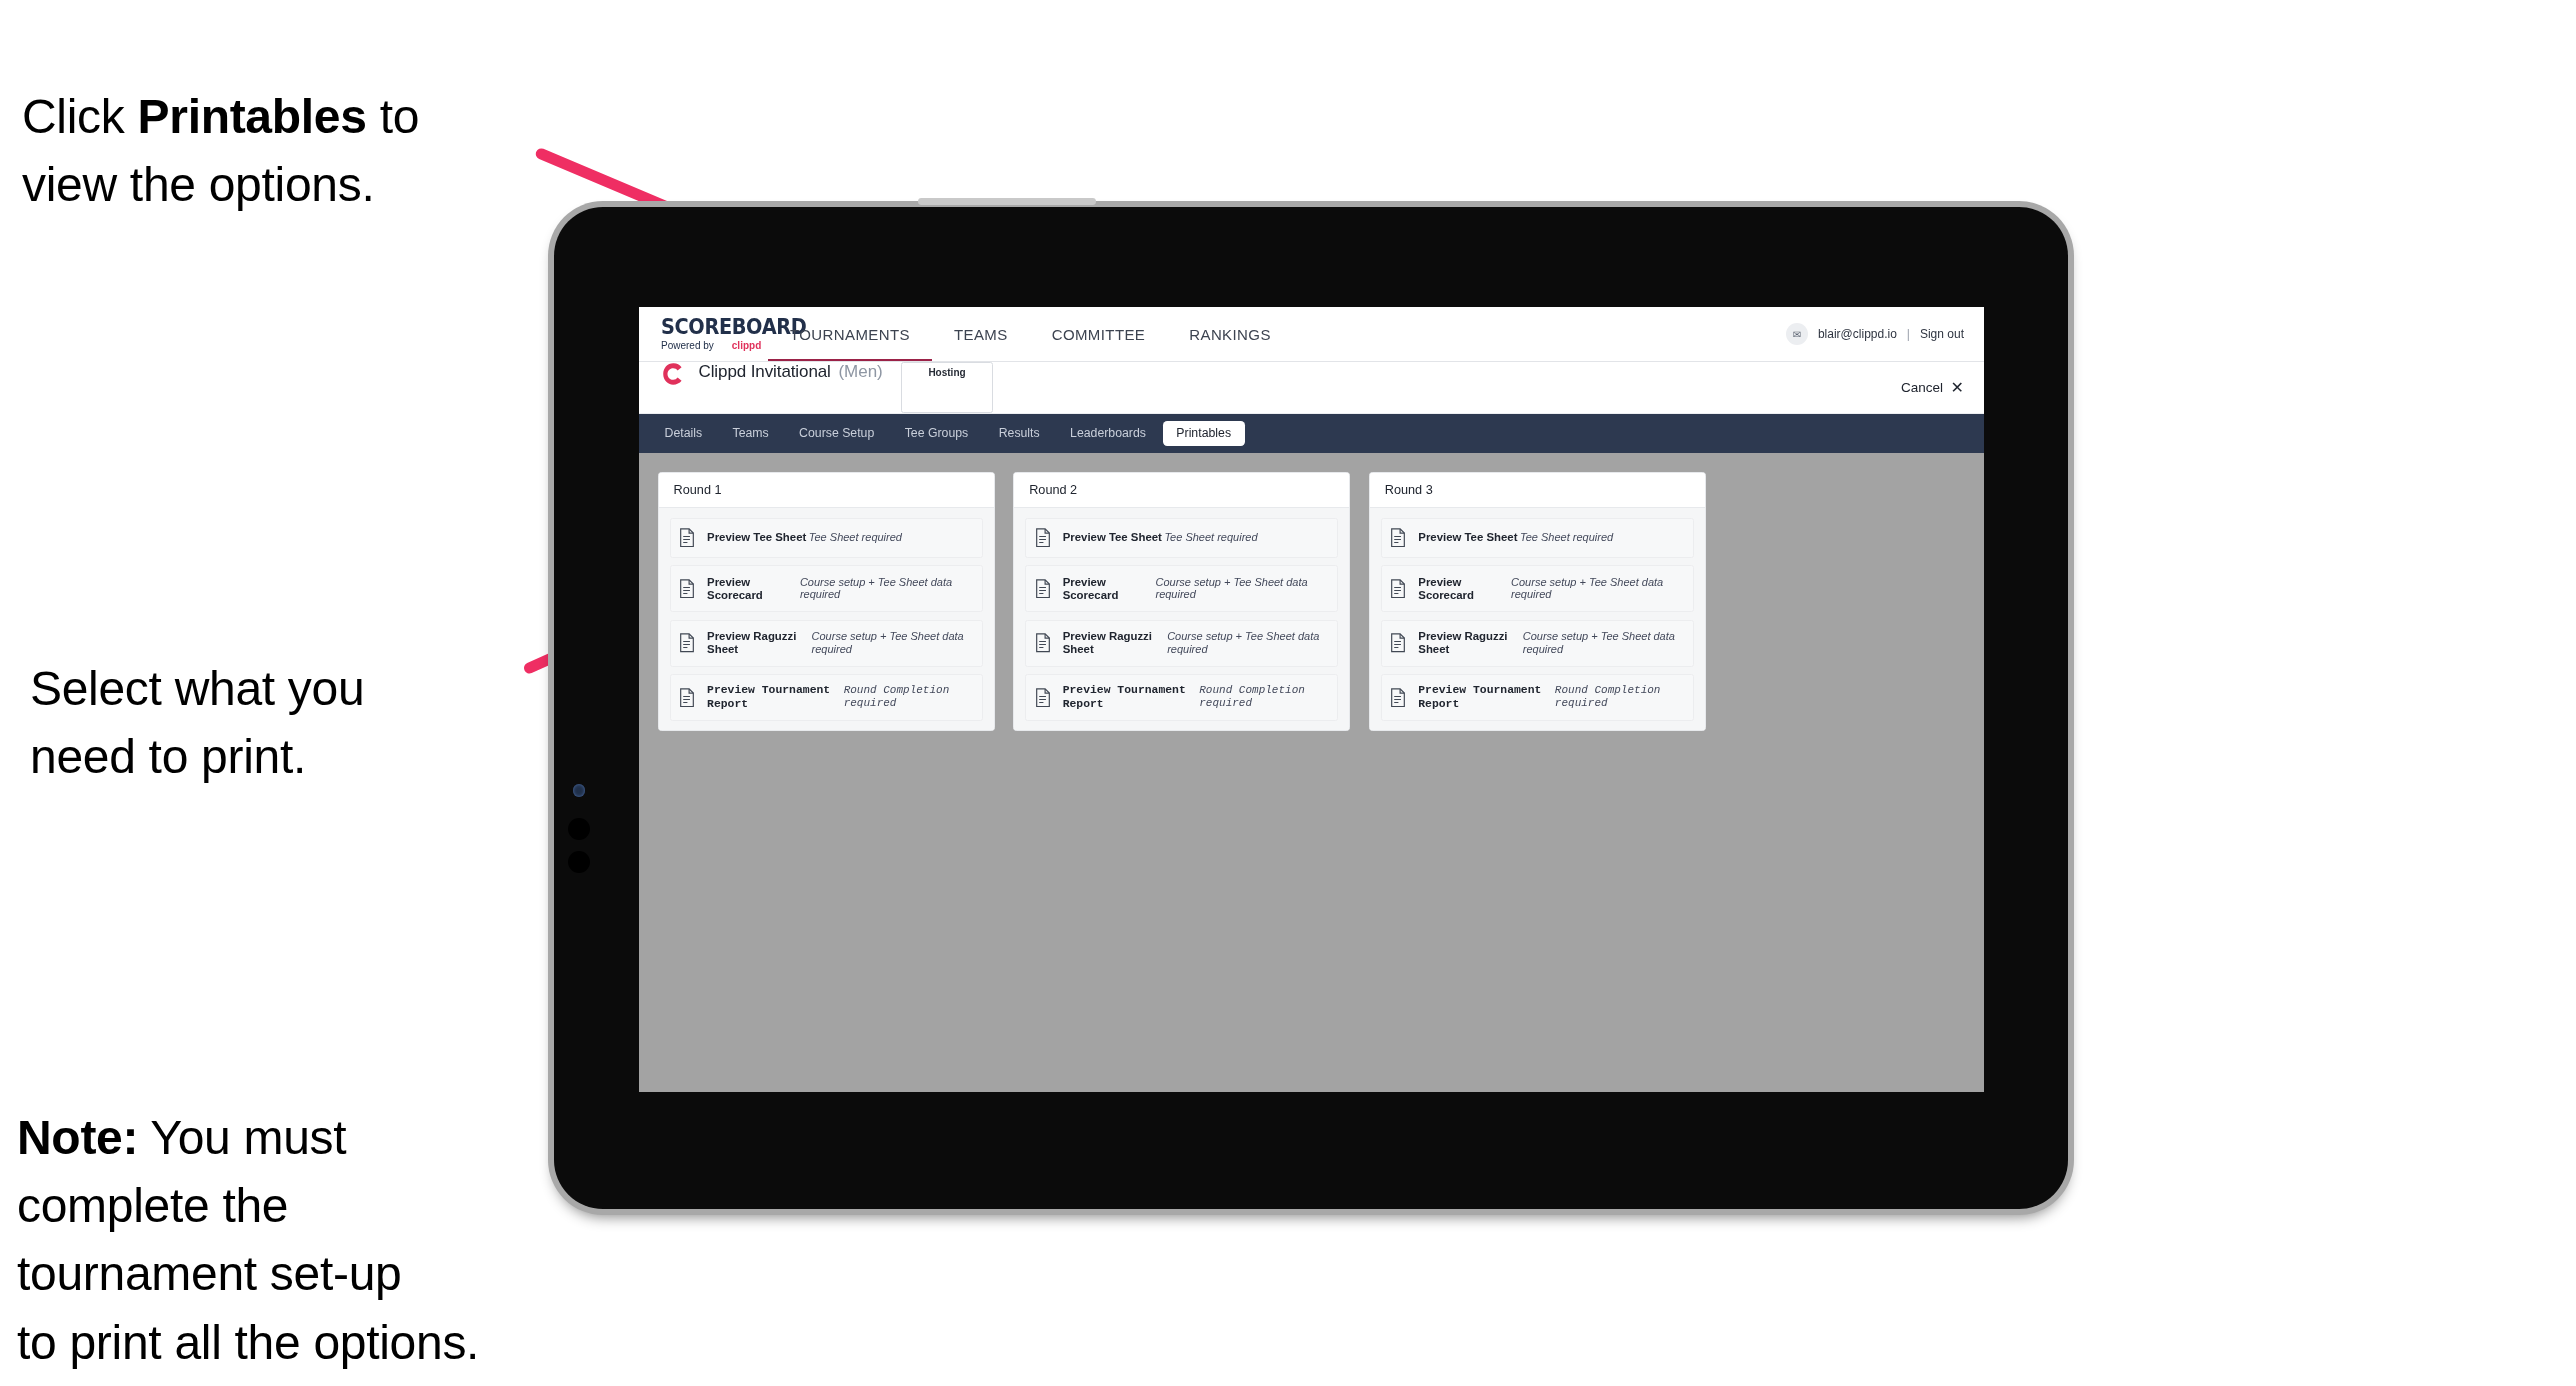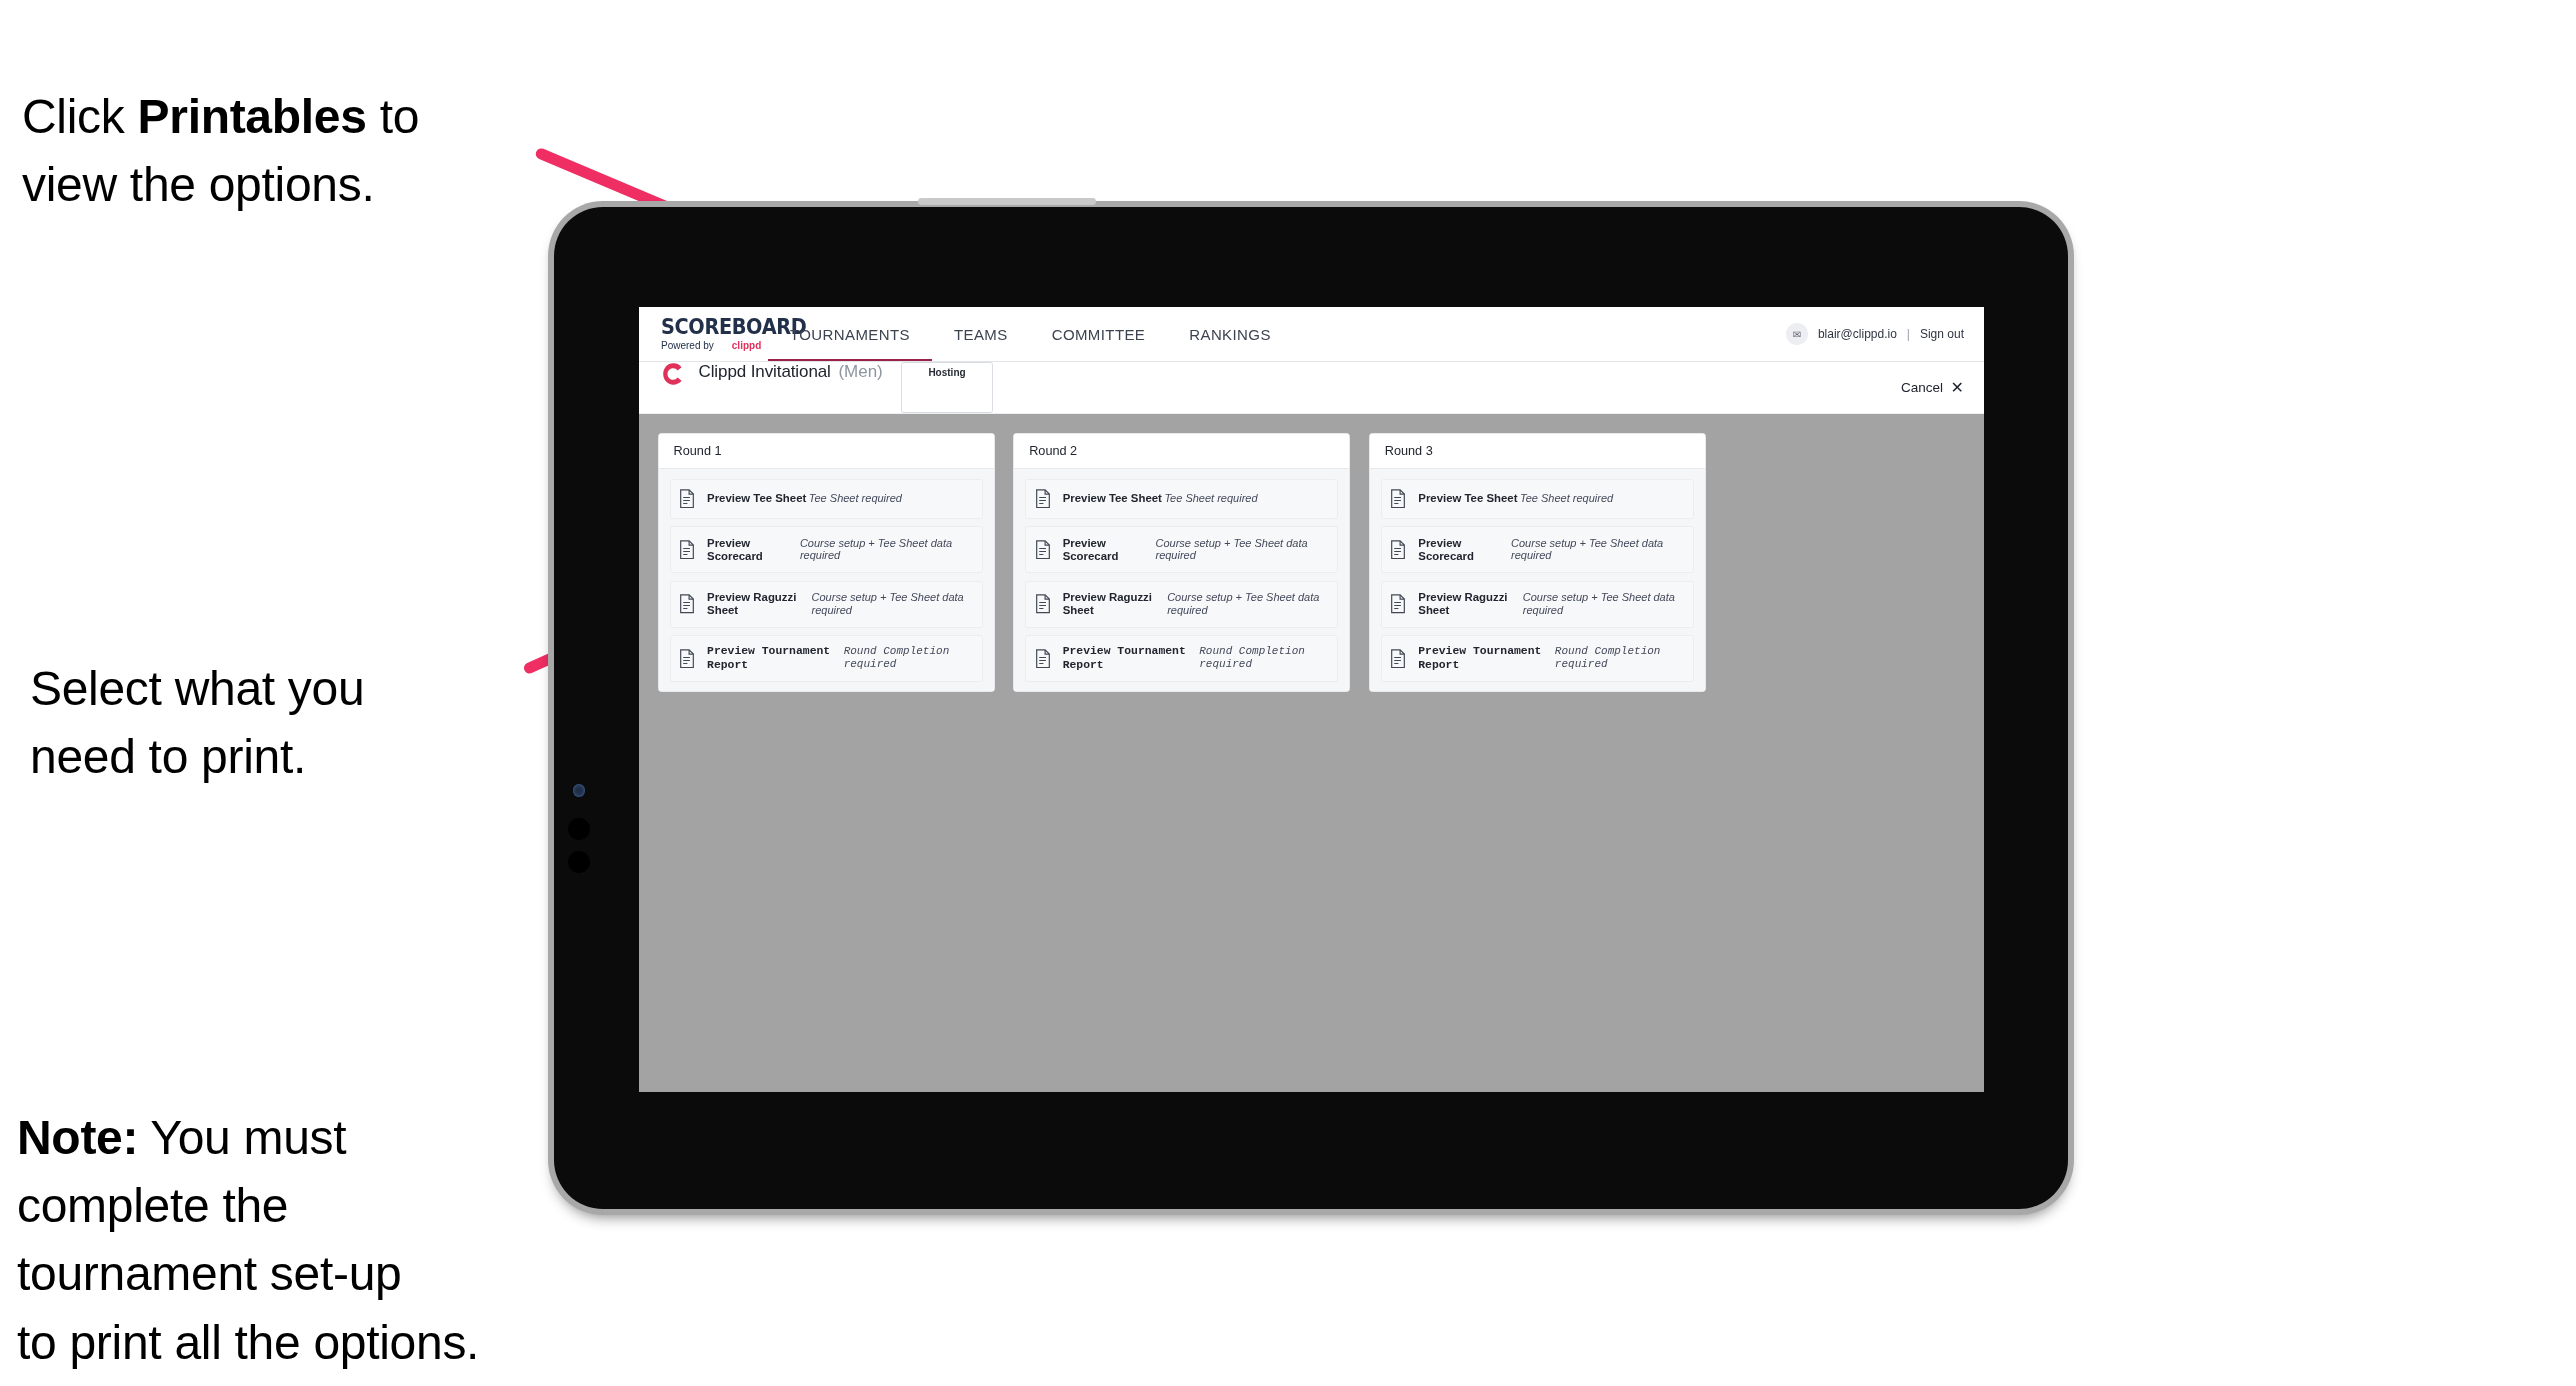--- a/index.html
+++ b/index.html
@@ -387,20 +387,29 @@
       </svg>
       <span id="tournament-name">Clippd Invitational</span>
       <span id="tournament-gender">(Men)</span>
       <span id="hosting-badge">Hosting</span>
       <div id="cancel-control">
         <span>Cancel</span>
         <span id="cancel-x">✕</span>
       </div>
     </div>
 
+    <div id="section-tabs">
+      <div class="stab">Details</div>
+      <div class="stab">Teams</div>
+      <div class="stab">Course Setup</div>
+      <div class="stab">Tee Groups</div>
+      <div class="stab">Results</div>
+      <div class="stab">Leaderboards</div>
+      <div class="stab active">Printables</div>
+    </div>
 
     <div id="printables-body">
 
       <div class="round-column">
         <div class="round-header">Round 1</div>
         <div class="round-items">
           <div class="print-item">
             <svg class="doc-icon" viewBox="0 0 19 23">
                 <path d="M2 1h10l5 5v16H2z" fill="none" stroke="currentColor" stroke-width="1.4"></path>
                 <path d="M12 1v5h5" fill="none" stroke="currentColor" stroke-width="1.4"></path>

